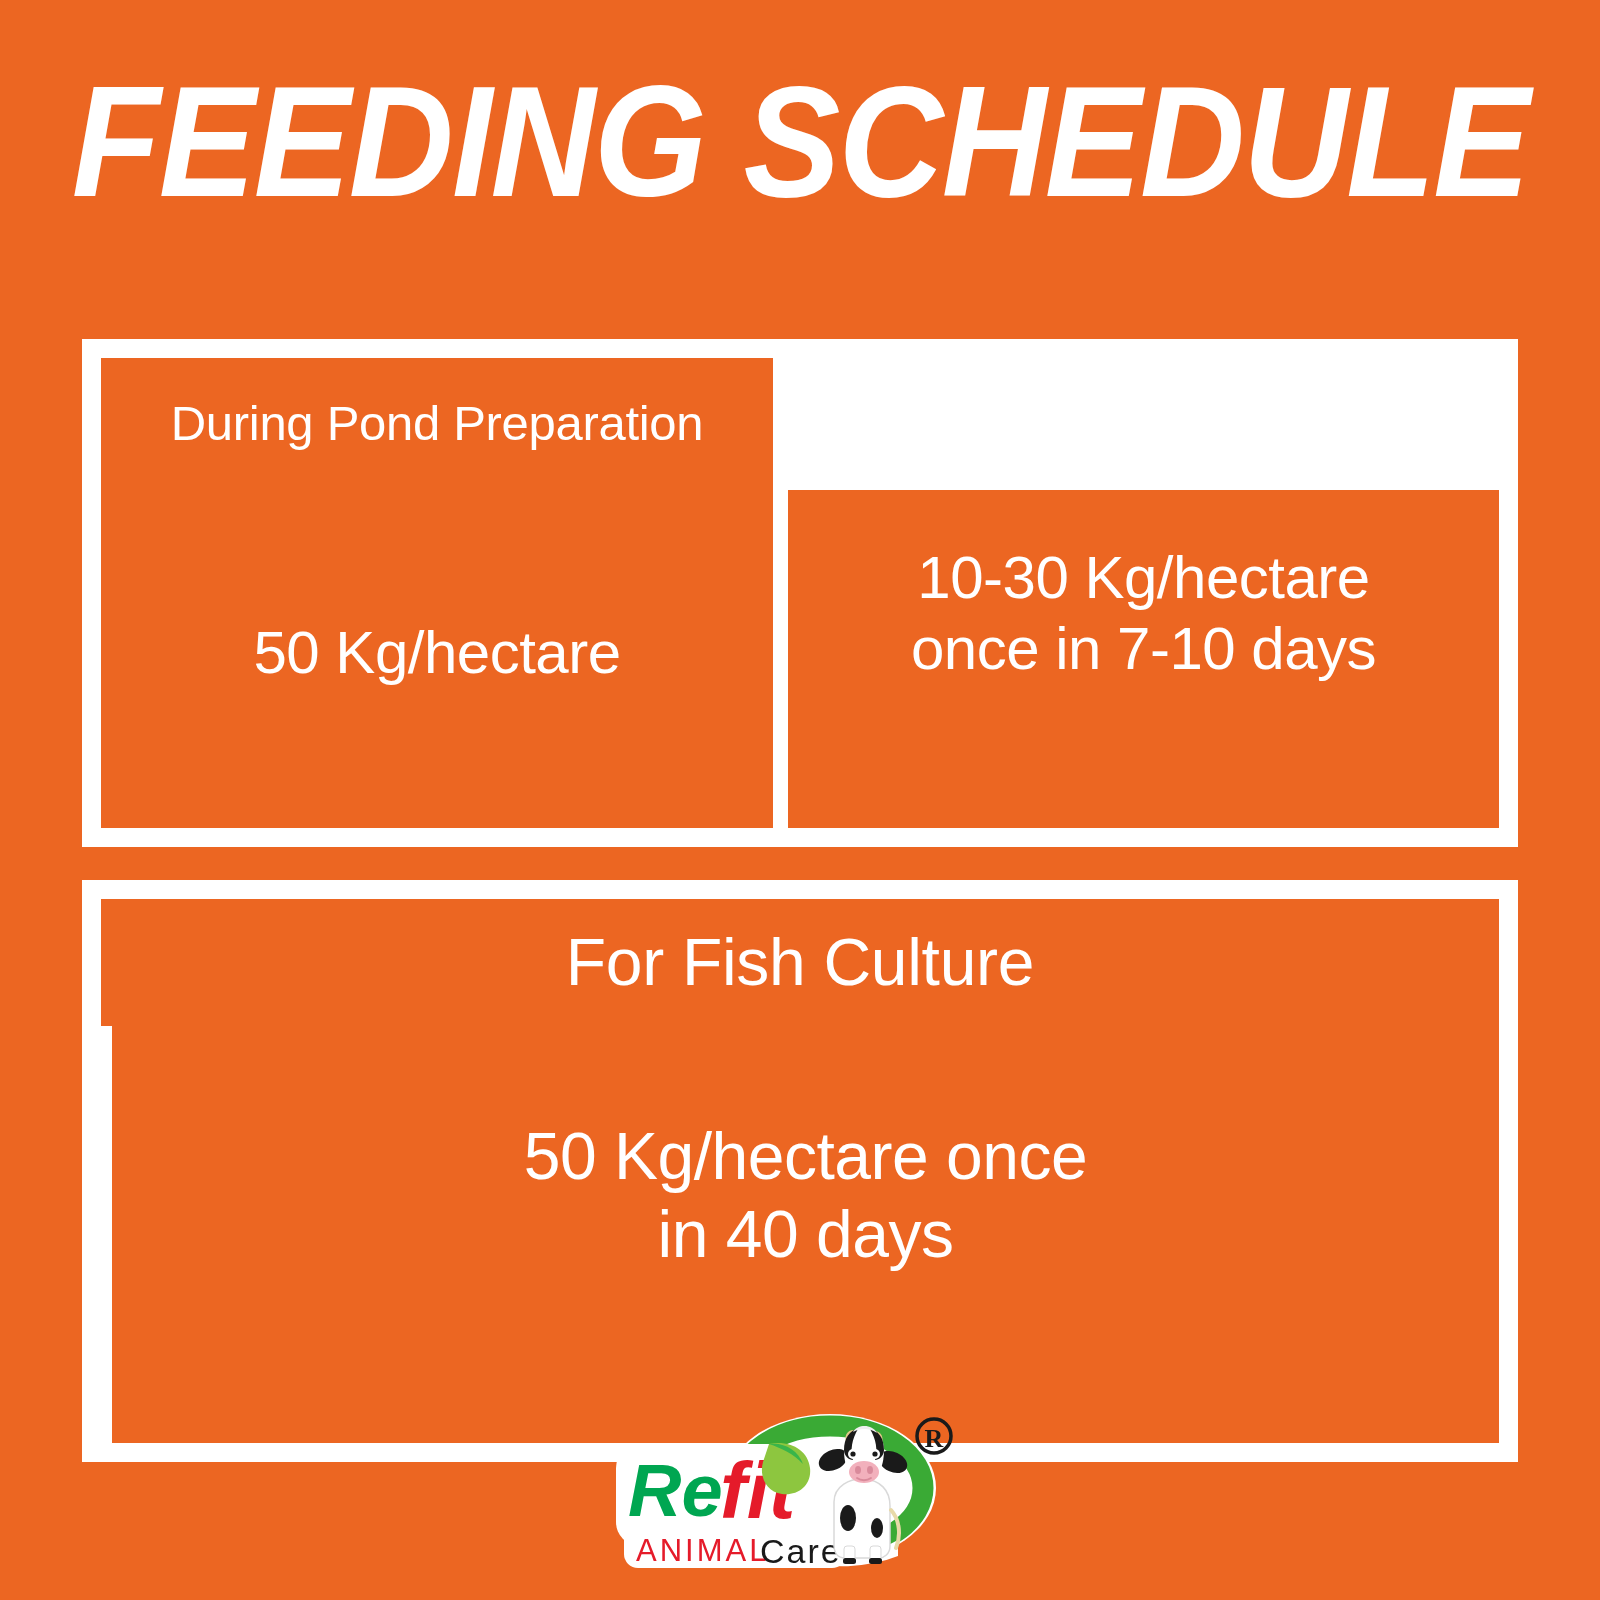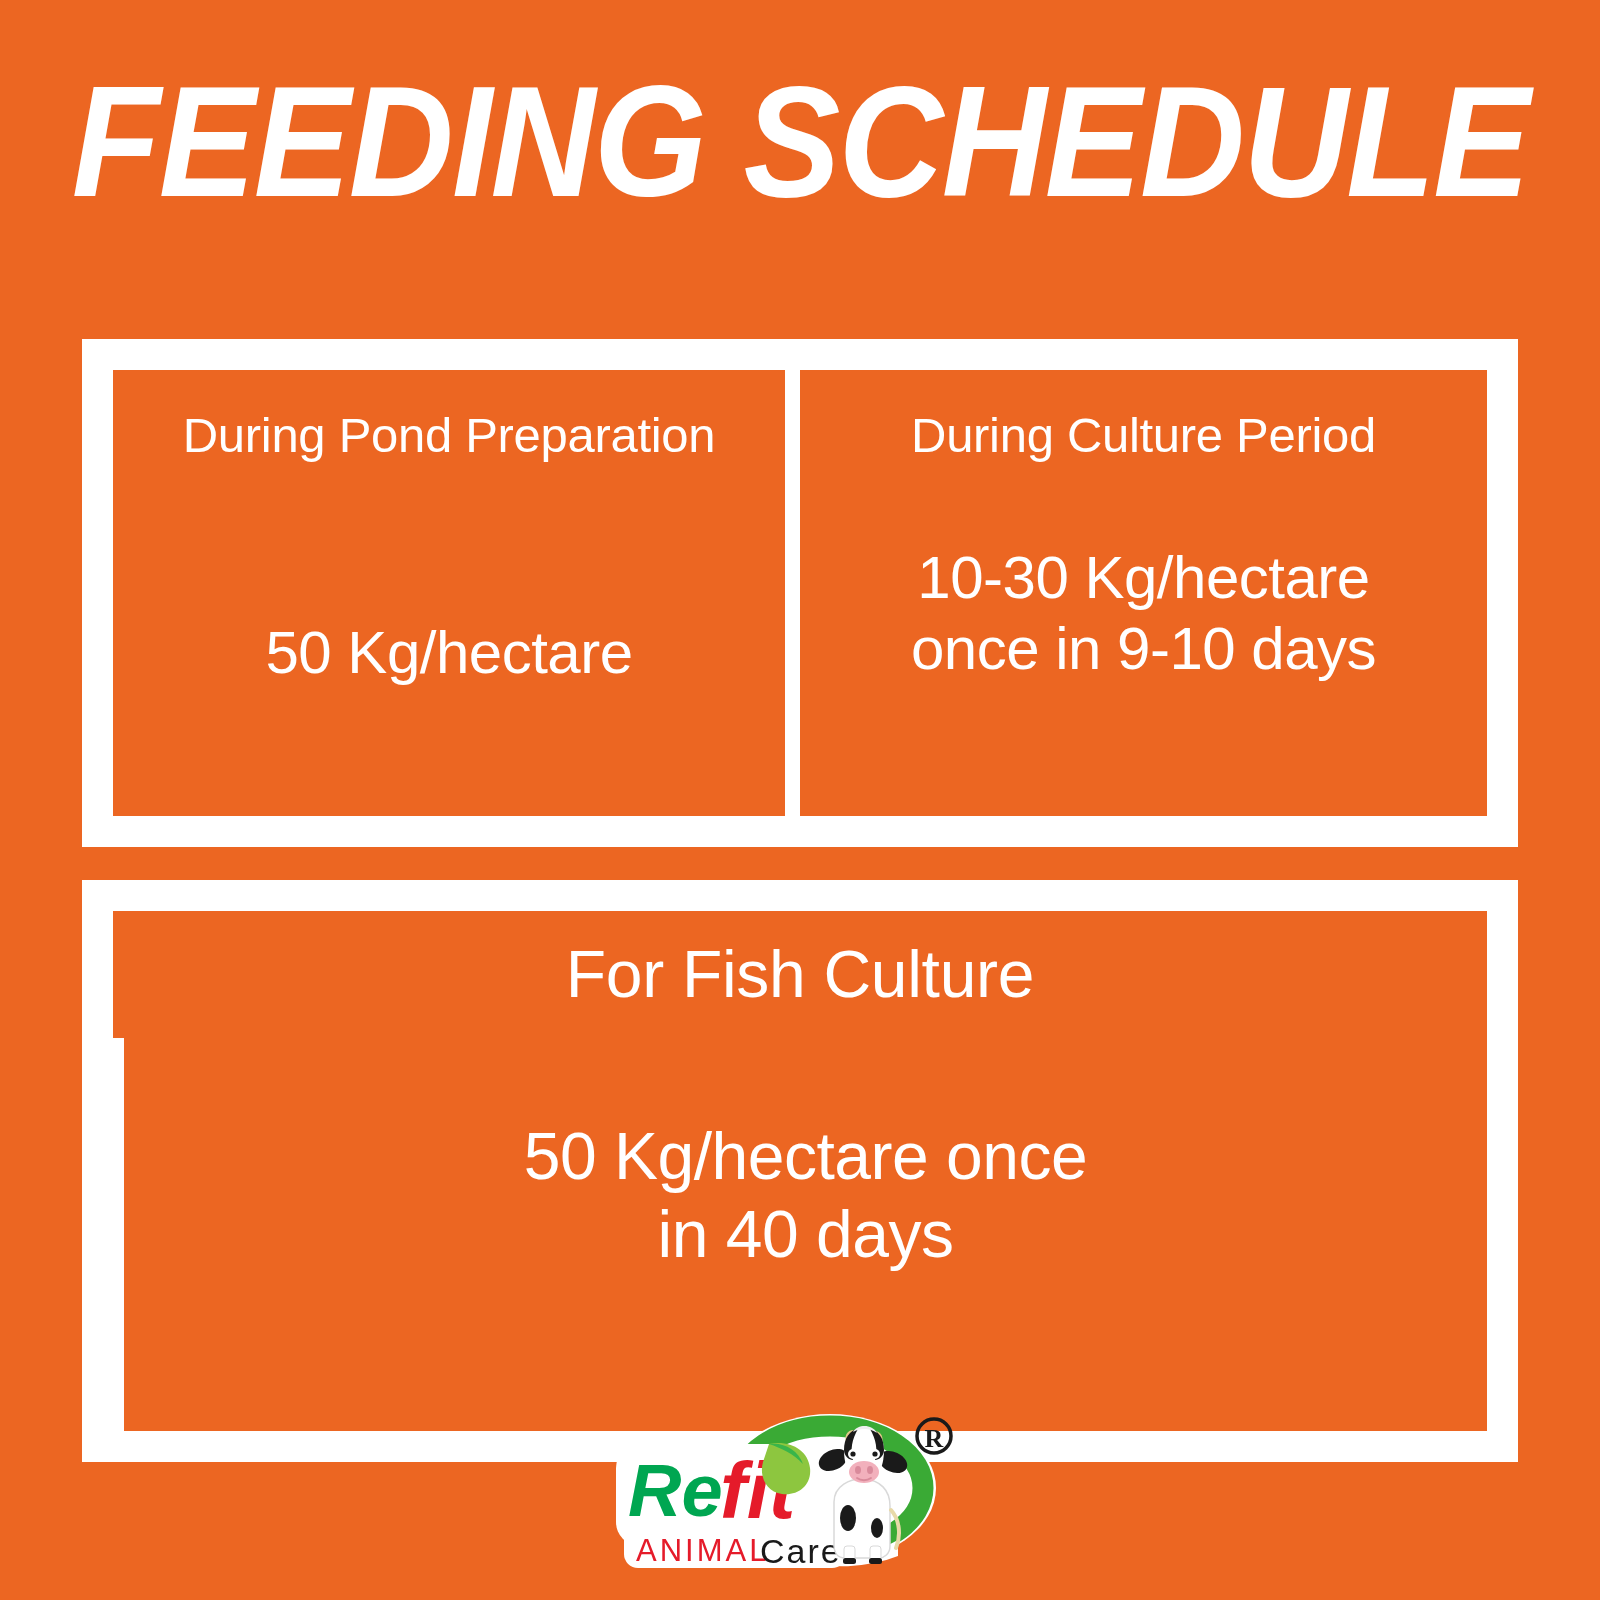--- a/index.html
+++ b/index.html
@@ -32,21 +32,21 @@
     transform: scaleX(0.92);
     transform-origin: 50% 50%;
     white-space: nowrap;
   }
 
   
   .frame {
     position: absolute;
     background: #ffffff;
     box-sizing: border-box;
-    padding: 31px;
+    padding: 19px;
     display: flex;
     flex-direction: column;
   }
 
   .row {
     display: flex;
     gap: 15px;
   }
 
   .cell {
@@ -116,31 +116,30 @@
 </style>
 </head>
 <body>
 
 <div class="title">FEEDING SCHEDULE</div>
 
 <div id="table-one" class="frame">
 
   <div class="row head">
     <div class="cell col-left">During Pond Preparation</div>
-    <div class="cell col-right">During Culture Period</div>
   </div>
 
   <div class="row body">
     <div class="cell col-left">
       <span>50 Kg/hectare</span>
     </div>
     <div class="cell col-right">
       <span>
         <span>10-30 Kg/hectare</span><br>
-        <span>once in 9-10 days</span>
+        <span>once in 7-10 days</span>
       </span>
     </div>
   </div>
 
 </div>
 
 <div id="table-two" class="frame">
 
   <div class="row head">
     <div class="cell">For Fish Culture</div>

